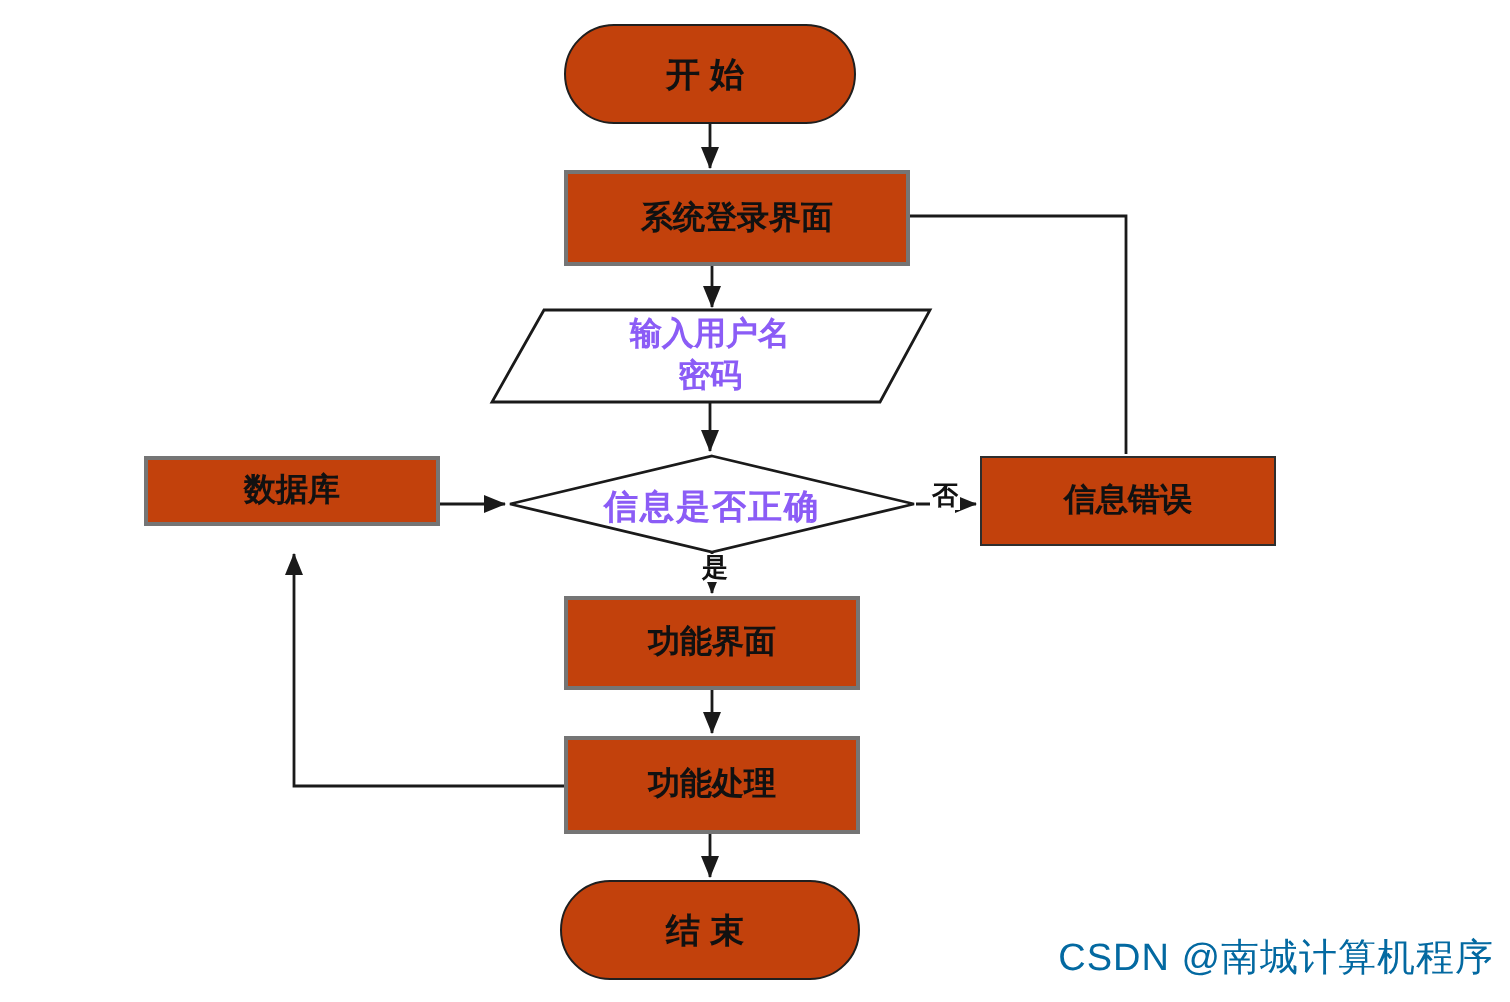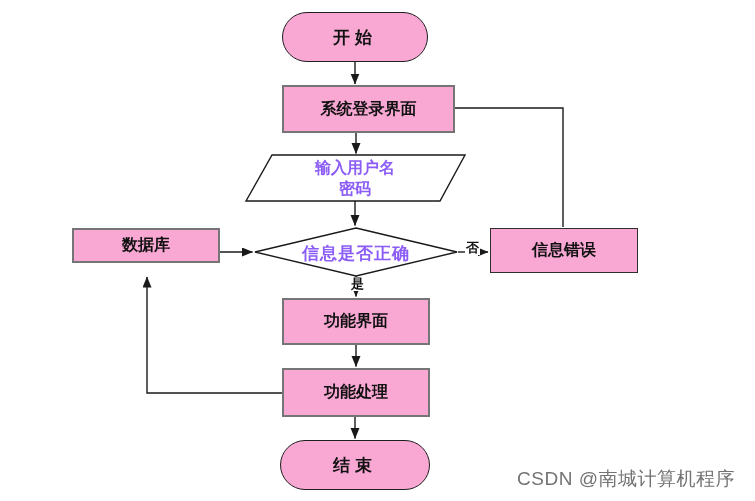--- a/index.html
+++ b/index.html
@@ -2,39 +2,39 @@
 <html><head>
 <meta charset="utf-8">
 <style>
   html,body{margin:0;padding:0;background:#fff;}
   #canvas{
     position:relative;width:755px;height:501px;background:#ffffff;overflow:hidden;
     font-family:"Liberation Serif","DejaVu Serif",serif;color:#111111;
   }
   #wires{position:absolute;left:0;top:0;width:755px;height:501px;}
   .node{
-    position:absolute;box-sizing:border-box;background:#f9a8d4;
+    position:absolute;box-sizing:border-box;background:#c2410c;
     display:flex;align-items:center;justify-content:center;
     font-size:16px;font-weight:700;color:#111111;white-space:nowrap;
   }
   .terminator{border:1.5px solid #1f1f1f;border-radius:25px;font-size:17px;letter-spacing:5px;}
   .process{border:2px solid #757575;}
   .process-dark{border:1.5px solid #2e2e2e;}
   .shape-label{
     position:absolute;display:flex;flex-direction:column;align-items:center;justify-content:center;
     font-weight:700;color:#8b5cf6;text-align:center;background:transparent;white-space:nowrap;
   }
   .edge-label{
     position:absolute;font-size:13px;font-weight:700;color:#111111;
     background:#ffffff;line-height:14px;padding:0 1px;white-space:nowrap;
   }
   #watermark{
-    position:absolute;right:20px;top:466px;
+    position:absolute;right:8px;top:466px;
     font-family:"Liberation Sans","DejaVu Sans",sans-serif;
-    font-size:19px;color:#737373;text-shadow:1px 1px 0 #ffffff;
+    font-size:19px;color:#0369a1;text-shadow:1px 1px 0 #ffffff;
     letter-spacing:0.5px;white-space:nowrap;
   }
 </style>
 </head>
 <body>
 
 <div id="canvas">
 
   <svg id="wires" viewBox="0 0 755 501" xmlns="http://www.w3.org/2000/svg">
     <defs>

